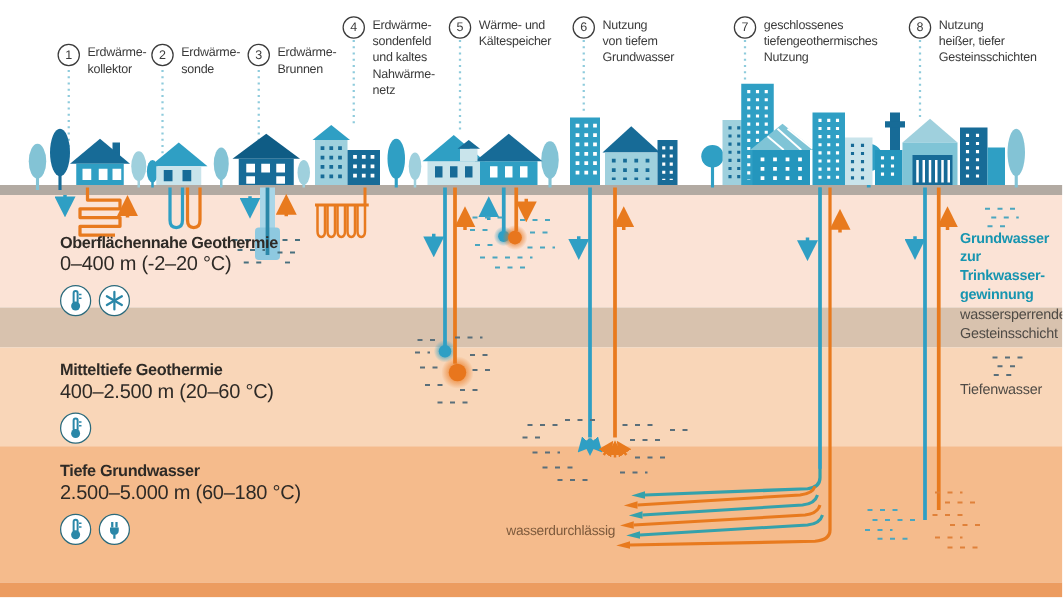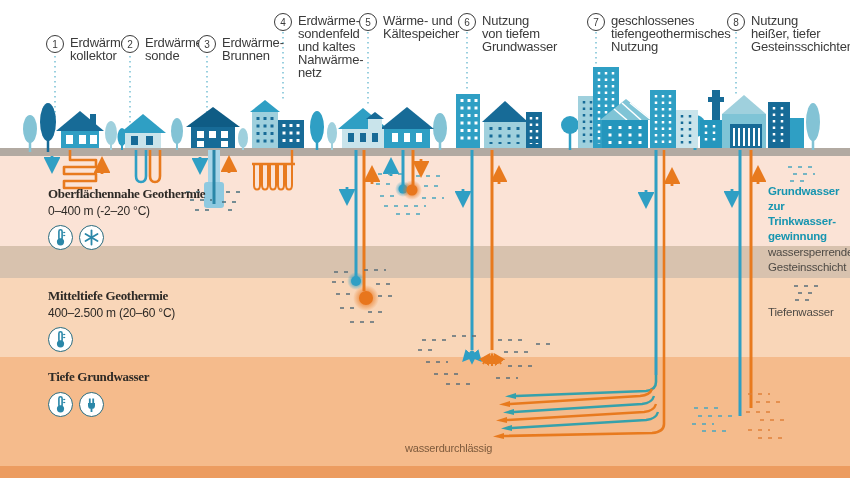--- a/index.html
+++ b/index.html
@@ -10,24 +10,24 @@
   .bg-layer1{top:156px;height:90px;background:#fbe3d6;}
   .bg-aquitard{top:246px;height:32px;background:#d8c2ae;}
   .bg-layer2{top:278px;height:79px;background:#f9d6b8;}
   .bg-layer3{top:357px;height:109px;background:#f5bb8c;}
   .bg-bottom{top:466px;height:12px;background:#ec9c60;}
   svg.scene{position:absolute;left:0;top:0;}
   .top-label{position:absolute;display:flex;gap:6px;align-items:flex-start;}
   .num-circle{flex:0 0 auto;width:16px;height:16px;border:1.3px solid #3b3b3b;border-radius:50%;
               display:flex;align-items:center;justify-content:center;font-size:10px;color:#3b3b3b;
               background:#fff;margin-top:-1px;}
-  .top-label .txt{font-size:13px;line-height:13px;color:#3b3b3b;white-space:pre-line;letter-spacing:-0.2px;}
+  .top-label .txt{font-size:10px;line-height:13px;color:#3b3b3b;white-space:pre-line;letter-spacing:-0.2px;}
   .layer-label{position:absolute;color:#2e2a26;}
-  .layer-label .t{font-weight:bold;font-size:13px;letter-spacing:-0.3px;font-family:Liberation Serif, serif;}
-  .layer-label .r{font-size:12px;margin-top:2px;letter-spacing:-0.2px;}
+  .layer-label .t{font-weight:bold;font-size:13px;letter-spacing:-0.3px;}
+  .layer-label .r{font-size:16px;margin-top:2px;letter-spacing:-0.2px;}
   .icon-row{display:flex;gap:6px;margin-top:7px;}
   .lg-icon{width:23px;height:23px;border:1.6px solid #2a6a7c;border-radius:50%;background:#fff;
            display:flex;align-items:center;justify-content:center;}
   .annot{position:absolute;white-space:pre-line;letter-spacing:-0.2px;}
   .annot-gw{color:#1795b0;font-weight:bold;font-size:11.5px;line-height:15px;}
   .annot-dark{color:#4e4a45;font-size:11.5px;line-height:15px;}
   .annot-perm{color:#7d5a3c;font-size:11px;line-height:14px;}
 </style>
 </head>
 <body>
@@ -459,20 +459,21 @@
             <rect x="9.9" y="3.8" width="3.2" height="10" rx="1.6" fill="none" stroke="#2a87a8" stroke-width="1.6"></rect>
             <circle cx="11.5" cy="15.8" r="3.6" fill="#2a87a8"></circle>
             <line x1="14.2" y1="6.5" x2="16.2" y2="6.5" stroke="#2a87a8" stroke-width="1.2"></line>
             <line x1="14.2" y1="9.5" x2="16.2" y2="9.5" stroke="#2a87a8" stroke-width="1.2"></line>
           </svg>
         </span>
     </div>
   </div>
   <div class="layer-label" style="left:48px;top:369px">
     <div class="t">Tiefe Grundwasser</div>
+    <div class="r">2.500–5.000 m (60–180 °C)</div>
     <div class="icon-row">
       <span class="lg-icon">
         <svg width="23" height="23" viewBox="0 0 23 23">
             <rect x="9.9" y="3.8" width="3.2" height="10" rx="1.6" fill="none" stroke="#2a87a8" stroke-width="1.6"></rect>
             <circle cx="11.5" cy="15.8" r="3.6" fill="#2a87a8"></circle>
             <line x1="14.2" y1="6.5" x2="16.2" y2="6.5" stroke="#2a87a8" stroke-width="1.2"></line>
             <line x1="14.2" y1="9.5" x2="16.2" y2="9.5" stroke="#2a87a8" stroke-width="1.2"></line>
           </svg>
         </span>
       <span class="lg-icon">
@@ -485,15 +486,15 @@
         </span>
     </div>
   </div>
 
   <div class="annot annot-gw" style="left:768px;top:184px">Grundwasser
 zur Trinkwasser-
 gewinnung</div>
   <div class="annot annot-dark" style="left:768px;top:245px">wassersperrende
 Gesteinsschicht</div>
   <div class="annot annot-dark" style="left:768px;top:305px">Tiefenwasser</div>
-  <div class="annot annot-perm" style="left:405px;top:441px">wasserdurchlässig</div>
+  <div class="annot annot-perm" style="left:405px;top:418px">wasserdurchlässig</div>
 
 </div>
 
 </body></html>

